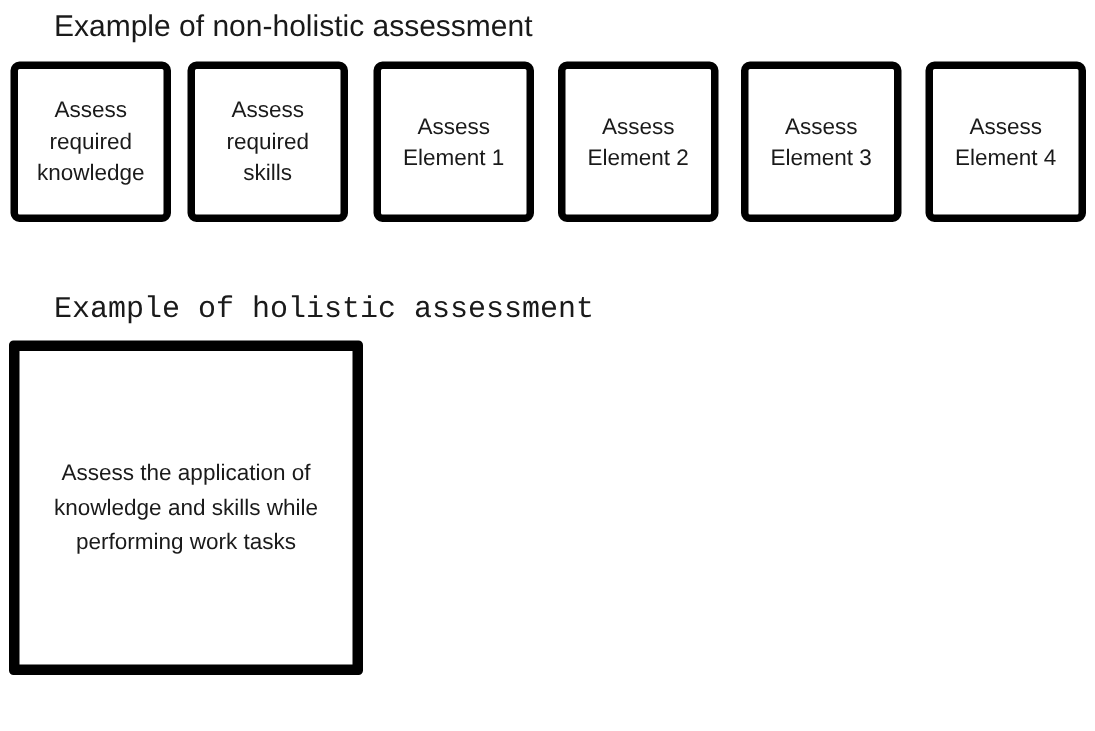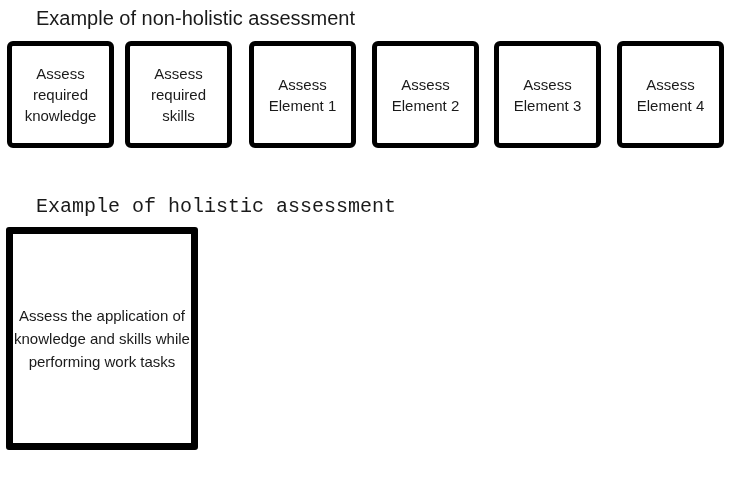--- a/index.html
+++ b/index.html
@@ -49,21 +49,21 @@
     text-align: center;
     white-space: pre-line;
     font-size: 15px;
     line-height: 21px;
   }
 
   .big-box {
     position: absolute;
     left: 6px;
     top: 227px;
-    width: 192px;
+    width: 236px;
     height: 223px;
     box-sizing: border-box;
     border: 7px solid var(--border);
     border-radius: 3px;
     background: var(--background);
     display: flex;
     align-items: center;
     justify-content: center;
   }
   .big-box .label {

